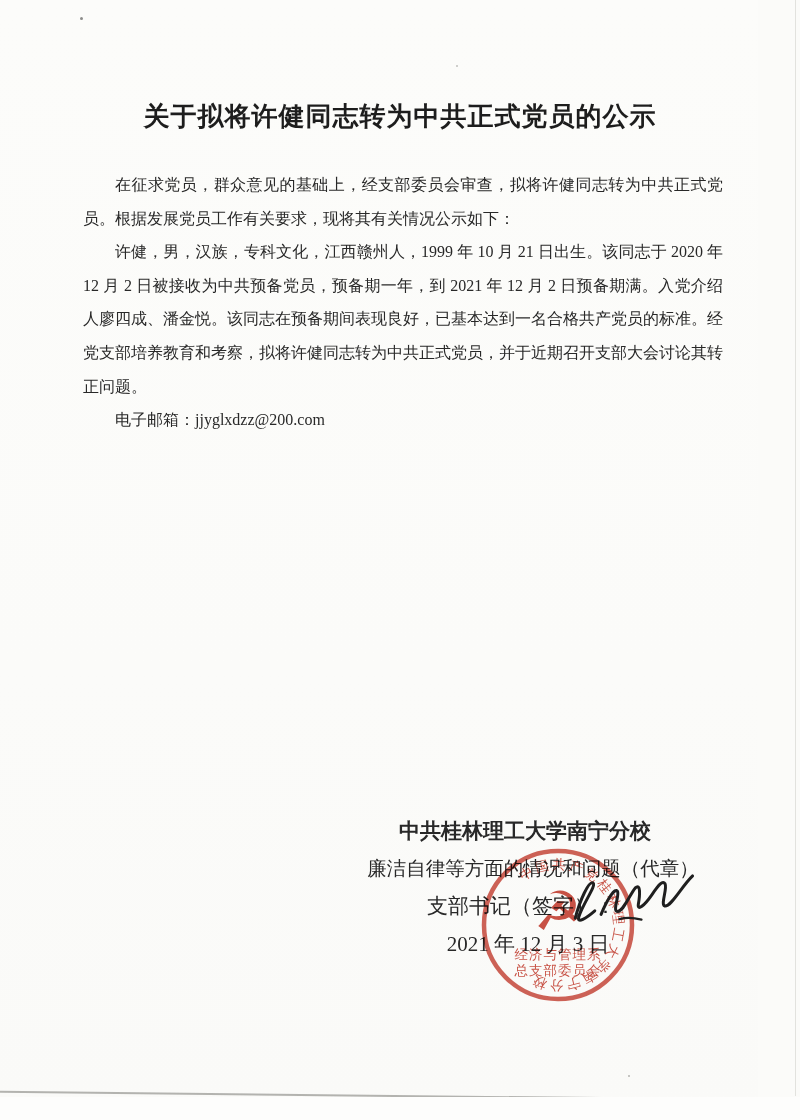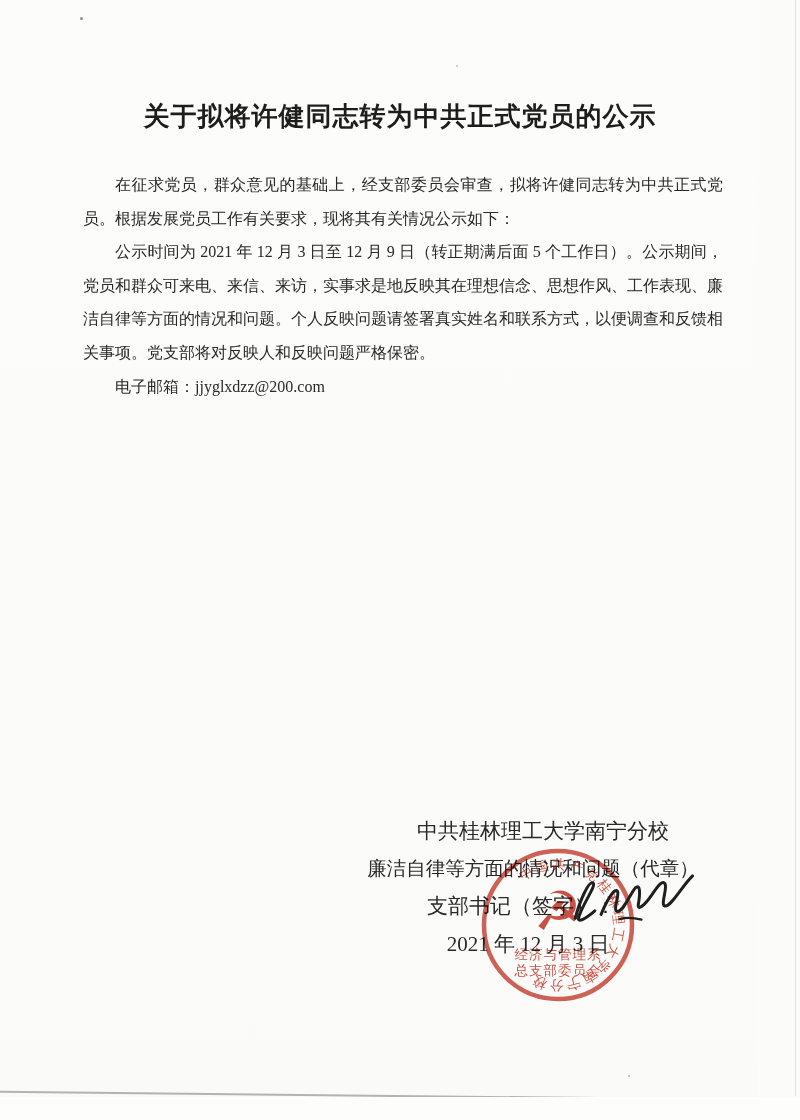--- a/index.html
+++ b/index.html
@@ -26,21 +26,21 @@
     font-size: 16px; line-height: 33.6px; color: #282828;
     text-align: justify;
   }
   .doc-body p { text-indent: 2em; }
   .contact-line { text-indent: 2em; }
   .signoff-line {
     position: absolute;
     font-size: 21px; color: #282828; white-space: nowrap;
     transform: translateX(-50%);
   }
-  .signoff-org1 { left: 543px; top: 817px; }
+  .signoff-org1 { left: 525px; top: 817px; font-weight: bold; }
   .signoff-org2 { left: 533px; top: 855px; font-size: 19.5px; }
   .signoff-sign-label {
     position: absolute; left: 427px; top: 892px;
     font-size: 21px; color: #282828; white-space: nowrap;
   }
   .signoff-date { left: 516px; top: 930px; z-index: 1; margin-left: 12px; }
   .seal-wrap {
     position: absolute; left: 475px; top: 842px; width: 166px; height: 166px;
     z-index: 2; mix-blend-mode: multiply; opacity: 0.88;
     pointer-events: none;
@@ -74,21 +74,21 @@
 <div class="scan-page">
 
   <div class="speck speck-1"></div>
   <div class="speck speck-2"></div>
   <div class="speck speck-3"></div>
 
   <div class="doc-title">关于拟将许健同志转为中共正式党员的公示</div>
 
   <div class="doc-body">
     <p>在征求党员，群众意见的基础上，经支部委员会审查，拟将许健同志转为中共正式党员。根据发展党员工作有关要求，现将其有关情况公示如下：</p>
-    <p>公示时间为 2021 年 12 月 3 日至 12 月 9 日（转正期满后面 5 个工作日）。公示期间，党员和群众可来电、来信、来访，实事求是地反映其在理想信念、思想作风、工作表现、廉洁自律等方面的情况和问题。个人反映问题请签署真实姓名和联系方式，以便调查和反馈相关事项。党支部将对反映人和反映问题严格保密。</p>
+    <p>许健，男，汉族，专科文化，江西赣州人，1999 年 10 月 21 日出生。该同志于 2020 年 12 月 2 日被接收为中共预备党员，预备期一年，到 2021 年 12 月 2 日预备期满。入党介绍人廖四成、潘金悦。该同志在预备期间表现良好，已基本达到一名合格共产党员的标准。经党支部培养教育和考察，拟将许健同志转为中共正式党员，并于近期召开支部大会讨论其转正问题。</p>
     <div class="contact-line">电子邮箱：jjyglxdzz@200.com</div>
   </div>
 
   <div class="signoff-line signoff-org1">中共桂林理工大学南宁分校</div>
   <div class="signoff-line signoff-org2">廉洁自律等方面的情况和问题（代章）</div>
   <div class="signoff-sign-label">支部书记（签字）：</div>
   <div class="signoff-line signoff-date">2021 年 12 月 3 日</div>
 
   <div class="seal-wrap">
     <svg class="seal-svg" width="166" height="166" viewBox="0 0 166 166">

